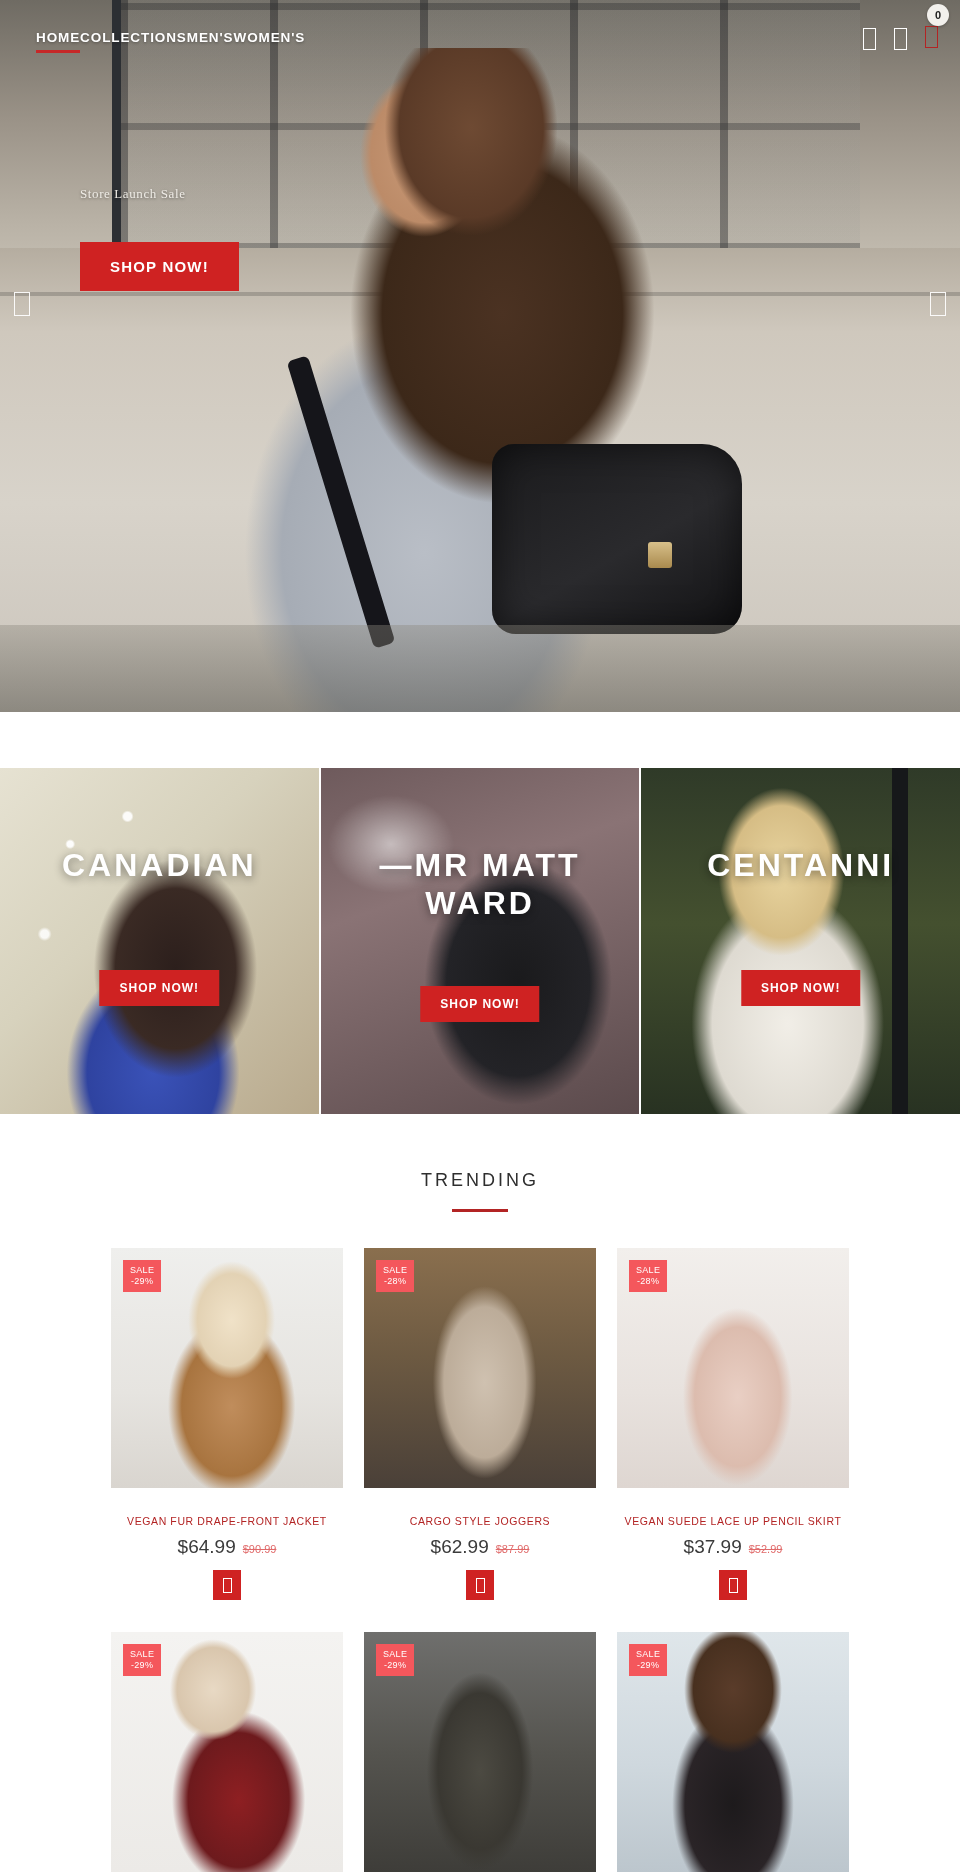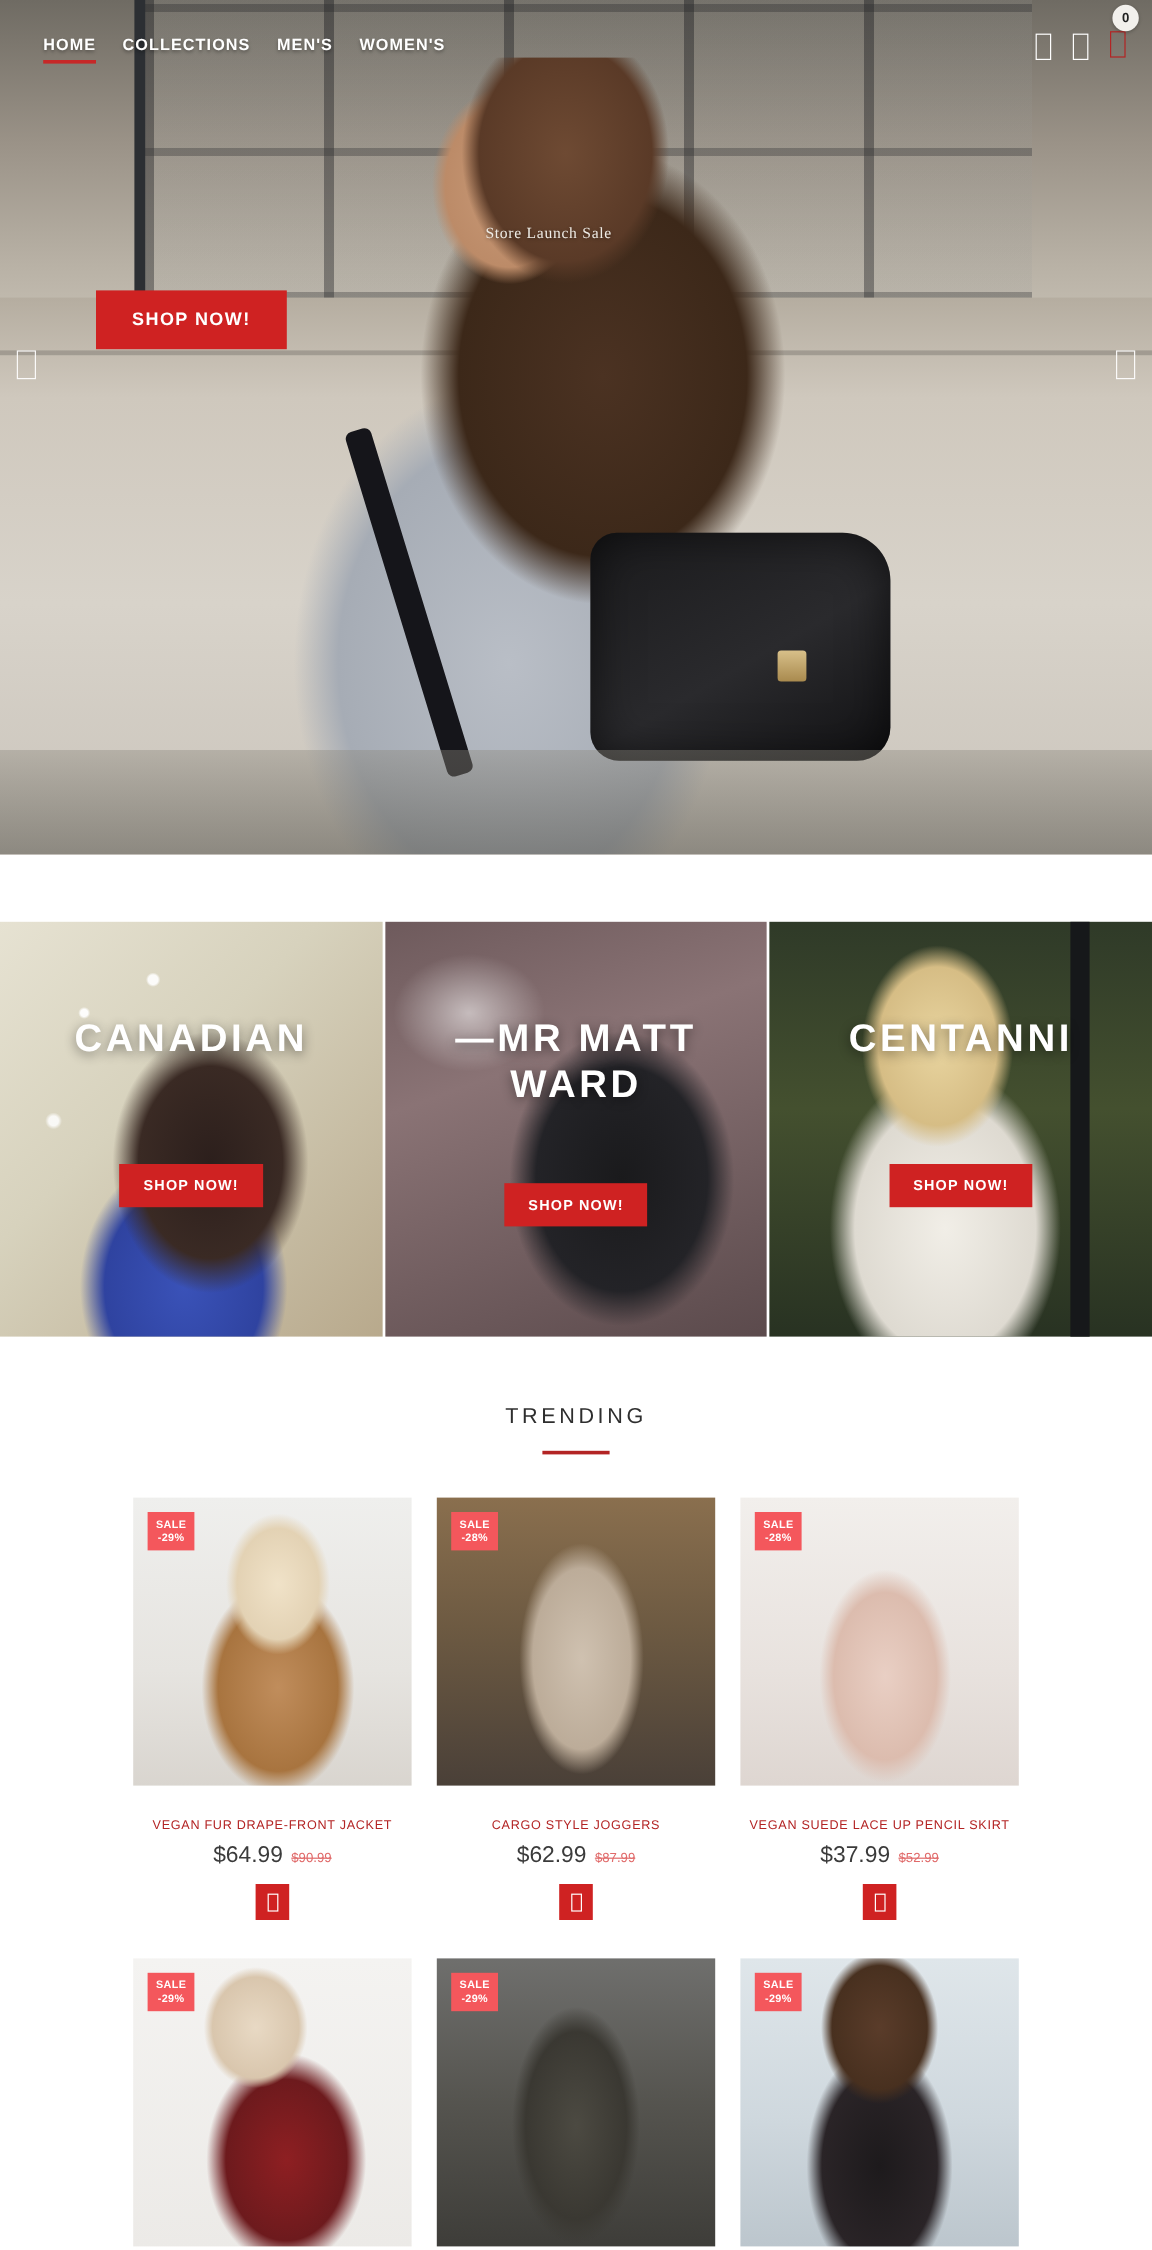--- a/index.html
+++ b/index.html
@@ -11,21 +11,21 @@
     overflow-x: hidden;
   }
   .page { width: 960px; position: relative; }
 
   
   .header {
     position: absolute; top: 0; left: 0; width: 960px; height: 78px;
     z-index: 40; display: flex; align-items: center;
     padding: 0 22px;
   }
-  .nav { display: flex; gap: 22px; margin-left: 14px; }
+  .nav { display: flex; margin-left: 14px; }
   .nav-item {
     color: #ffffff; font-size: 13.5px; letter-spacing: 0.9px;
     font-weight: 600; text-decoration: none; padding-bottom: 4px;
     position: relative; text-shadow: 0 1px 3px rgba(0,0,0,.35);
     cursor: pointer;
   }
   .nav-item.active::after {
     content: ""; position: absolute; left: 0; right: 0; bottom: -4px;
     height: 3px; background: #c62828;
   }
@@ -101,21 +101,20 @@
   .hero-bg .grass {
     position: absolute; left: 0; top: 625px; width: 960px; height: 87px;
     background: linear-gradient(180deg, rgba(140,136,126,.4), rgba(90,88,80,.55));
   }
 
   .hero-copy { position: absolute; left: 80px; top: 186px; width: 430px; z-index: 10; }
   .kicker {
     font-family: "Liberation Serif", serif;
     color: #efece6; font-size: 13px; letter-spacing: .6px; margin-bottom: 10px;
     text-shadow: 0 1px 3px rgba(0,0,0,.4);
-    text-align: right;
   }
   .sale-line {
     color: #cf2222; font-size: 40px; line-height: 46px; font-weight: 400;
     letter-spacing: .5px; margin-bottom: 6px;
   }
   .big-line {
     color: #ffffff; font-size: 44px; line-height: 50px; font-weight: 700;
     letter-spacing: 9px; text-shadow: 0 2px 8px rgba(0,0,0,.35);
   }
   .hero-btn {
@@ -206,21 +205,21 @@
   .p5 .card-img { background:
       radial-gradient(ellipse 70px 130px at 50% 58%, #4c4a42 0%, #3a3832 60%, rgba(58,56,50,0) 76%),
       linear-gradient(180deg,#6f6f6d 0%,#55544f 50%,#3e3d39 100%); }
   .p6 .card-img { background:
       radial-gradient(ellipse 66px 86px at 50% 24%, #5a3c2a 0%, #48301f 60%, rgba(72,48,31,0) 74%),
       radial-gradient(ellipse 80px 130px at 50% 72%, #1d1a1c 0%, #2a2427 60%, rgba(42,36,39,0) 76%),
       linear-gradient(180deg,#dfe6ea 0%,#cfd8de 55%,#bcc6cd 100%); }
 
   .sale-badge {
     position: absolute; left: 12px; top: 12px; background: #f4575c; color: #fff;
-    font-size: 9px; font-weight: 700; line-height: 11px; text-align: center;
+    font-size: 9px; font-weight: 400; line-height: 11px; text-align: center;
     padding: 5px 7px; letter-spacing: .3px;
   }
   .card-title {
     margin-top: 27px; text-align: center; color: #b32424;
     font-size: 10.5px; letter-spacing: .6px; font-weight: 400;
   }
   .card-prices {
     margin-top: 9px; text-align: center;
     display: flex; align-items: baseline; justify-content: center; gap: 7px;
   }

